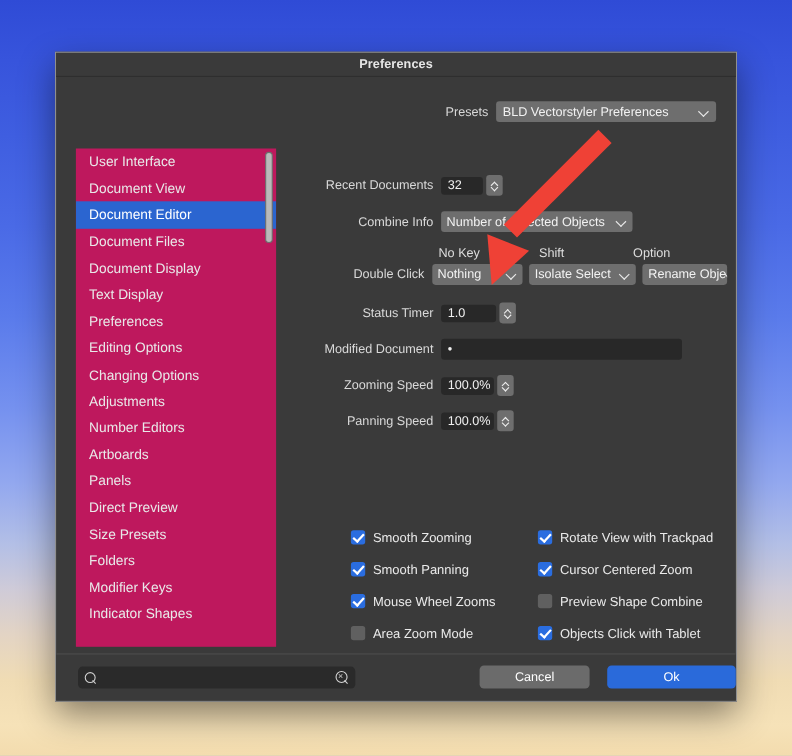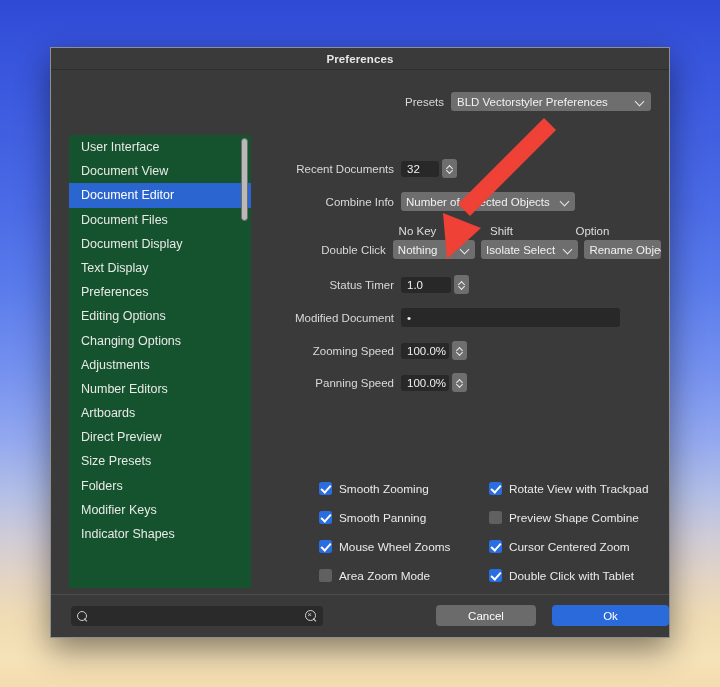--- a/index.html
+++ b/index.html
@@ -65,21 +65,21 @@
     width: 6px; height: 6px;
     border-right: 1.6px solid #e8e8e8;
     border-bottom: 1.6px solid #e8e8e8;
     transform: rotate(45deg);
   }
 
   
   #sidebar {
     position: absolute; left: 18px; top: 87px;
     width: 182px; height: 453px;
-    background: #14532d;
+    background: #be185d;
     overflow: hidden;
   }
   .side-item {
     height: 24.2px; line-height: 24.2px;
     padding-left: 12px;
     font-size: 12.5px; color: #e9e9e9;
     white-space: nowrap;
   }
   .side-item.selected {
     background: #2b65d0; color: #ffffff;
@@ -272,20 +272,21 @@
     <div class="side-item selected">Document Editor</div>
     <div class="side-item">Document Files</div>
     <div class="side-item">Document Display</div>
     <div class="side-item">Text Display</div>
     <div class="side-item">Preferences</div>
     <div class="side-item">Editing Options</div>
     <div class="side-item">Changing Options</div>
     <div class="side-item">Adjustments</div>
     <div class="side-item">Number Editors</div>
     <div class="side-item">Artboards</div>
+    <div class="side-item">Panels</div>
     <div class="side-item">Direct Preview</div>
     <div class="side-item">Size Presets</div>
     <div class="side-item">Folders</div>
     <div class="side-item">Modifier Keys</div>
     <div class="side-item">Indicator Shapes</div>
     <div id="side-scroll-track"></div>
     <div id="side-scroll-thumb"></div>
   </div>
 
   <div id="form">
@@ -393,30 +394,30 @@
           <span class="box"></span>
           <span class="chk-label">Area Zoom Mode</span>
         </div>
       </div>
       <div class="chk-col">
         <div class="chk">
           <span class="box on"></span>
           <span class="chk-label">Rotate View with Trackpad</span>
         </div>
         <div class="chk">
+          <span class="box on"></span>
+          <span class="chk-label">Cursor Centered Zoom</span>
+        </div>
+        <div class="chk">
           <span class="box"></span>
           <span class="chk-label">Preview Shape Combine</span>
         </div>
         <div class="chk">
           <span class="box on"></span>
-          <span class="chk-label">Cursor Centered Zoom</span>
-        </div>
-        <div class="chk">
-          <span class="box on"></span>
-          <span class="chk-label">Double Click with Tablet</span>
+          <span class="chk-label">Objects Click with Tablet</span>
         </div>
         <div class="chk">
           <span class="box on"></span>
           <span class="chk-label">Keep Selection Mode</span>
         </div>
       </div>
     </div>
   </div>
 
   <div id="footer">

